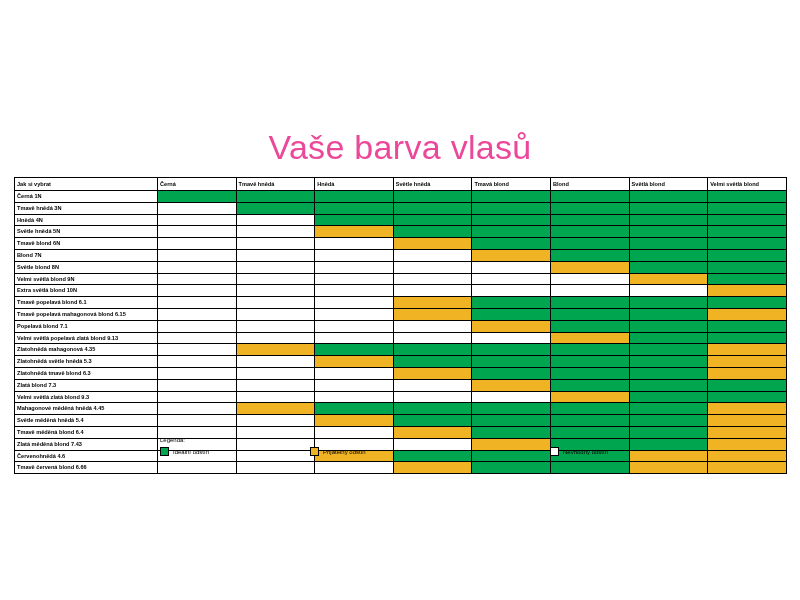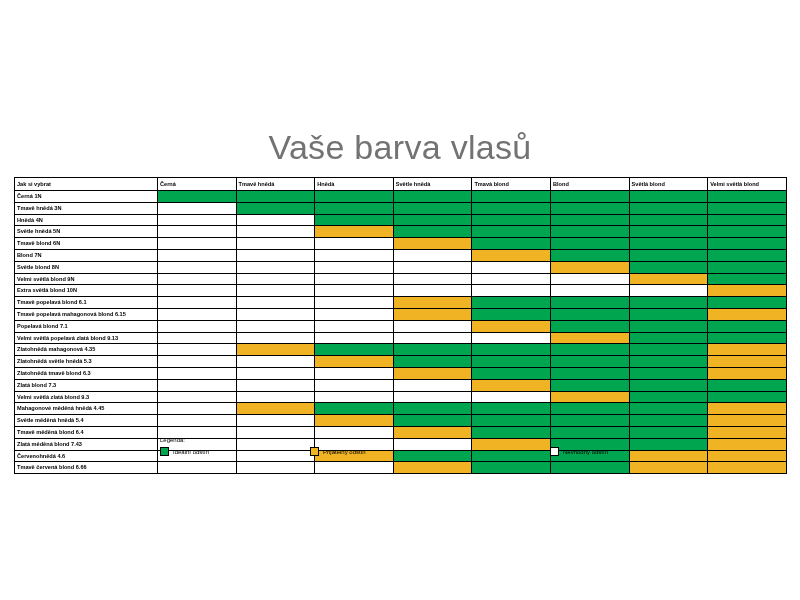--- a/index.html
+++ b/index.html
@@ -10,21 +10,21 @@
     overflow:hidden;
   }
   #slide{position:relative;width:800px;height:600px;}
 
   #title{
     position:absolute;
     top:128px;left:0;width:800px;
     text-align:center;
     font-size:34px;
     font-weight:400;
-    color:#737373;
+    color:#ec4899;
     letter-spacing:0.3px;
     white-space:nowrap;
   }
 
   #matrix{
     position:absolute;
     left:14px;top:177px;
     width:772px;
     border-collapse:collapse;
     table-layout:fixed;

